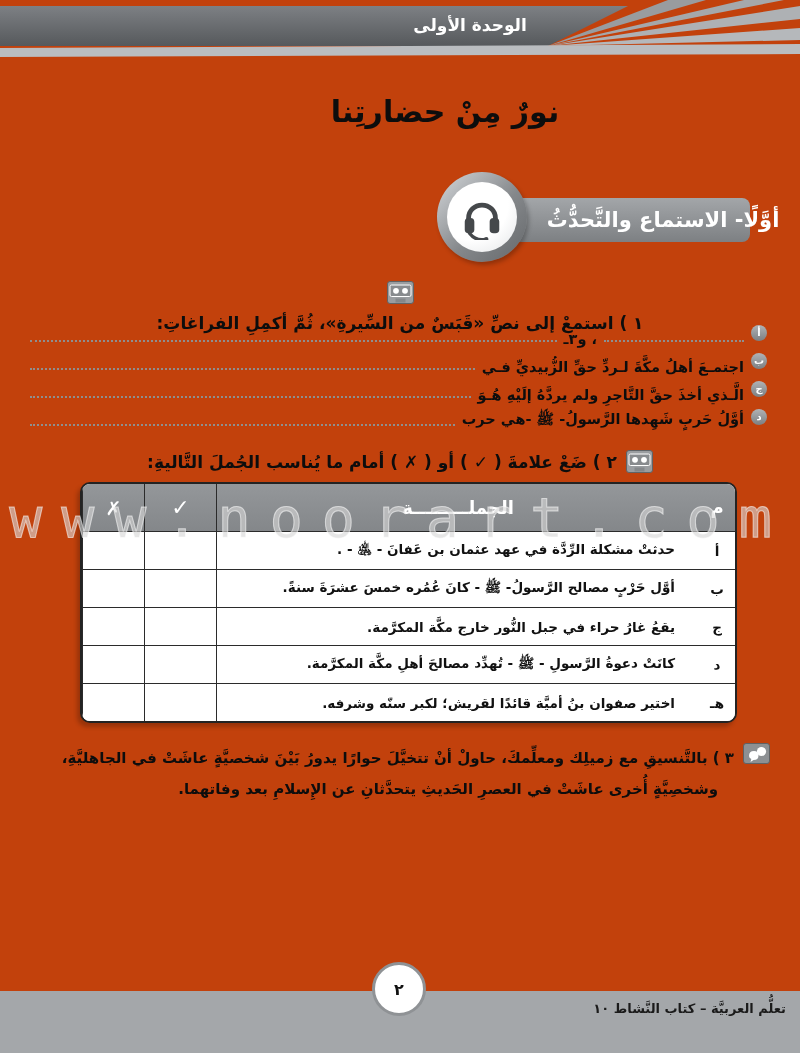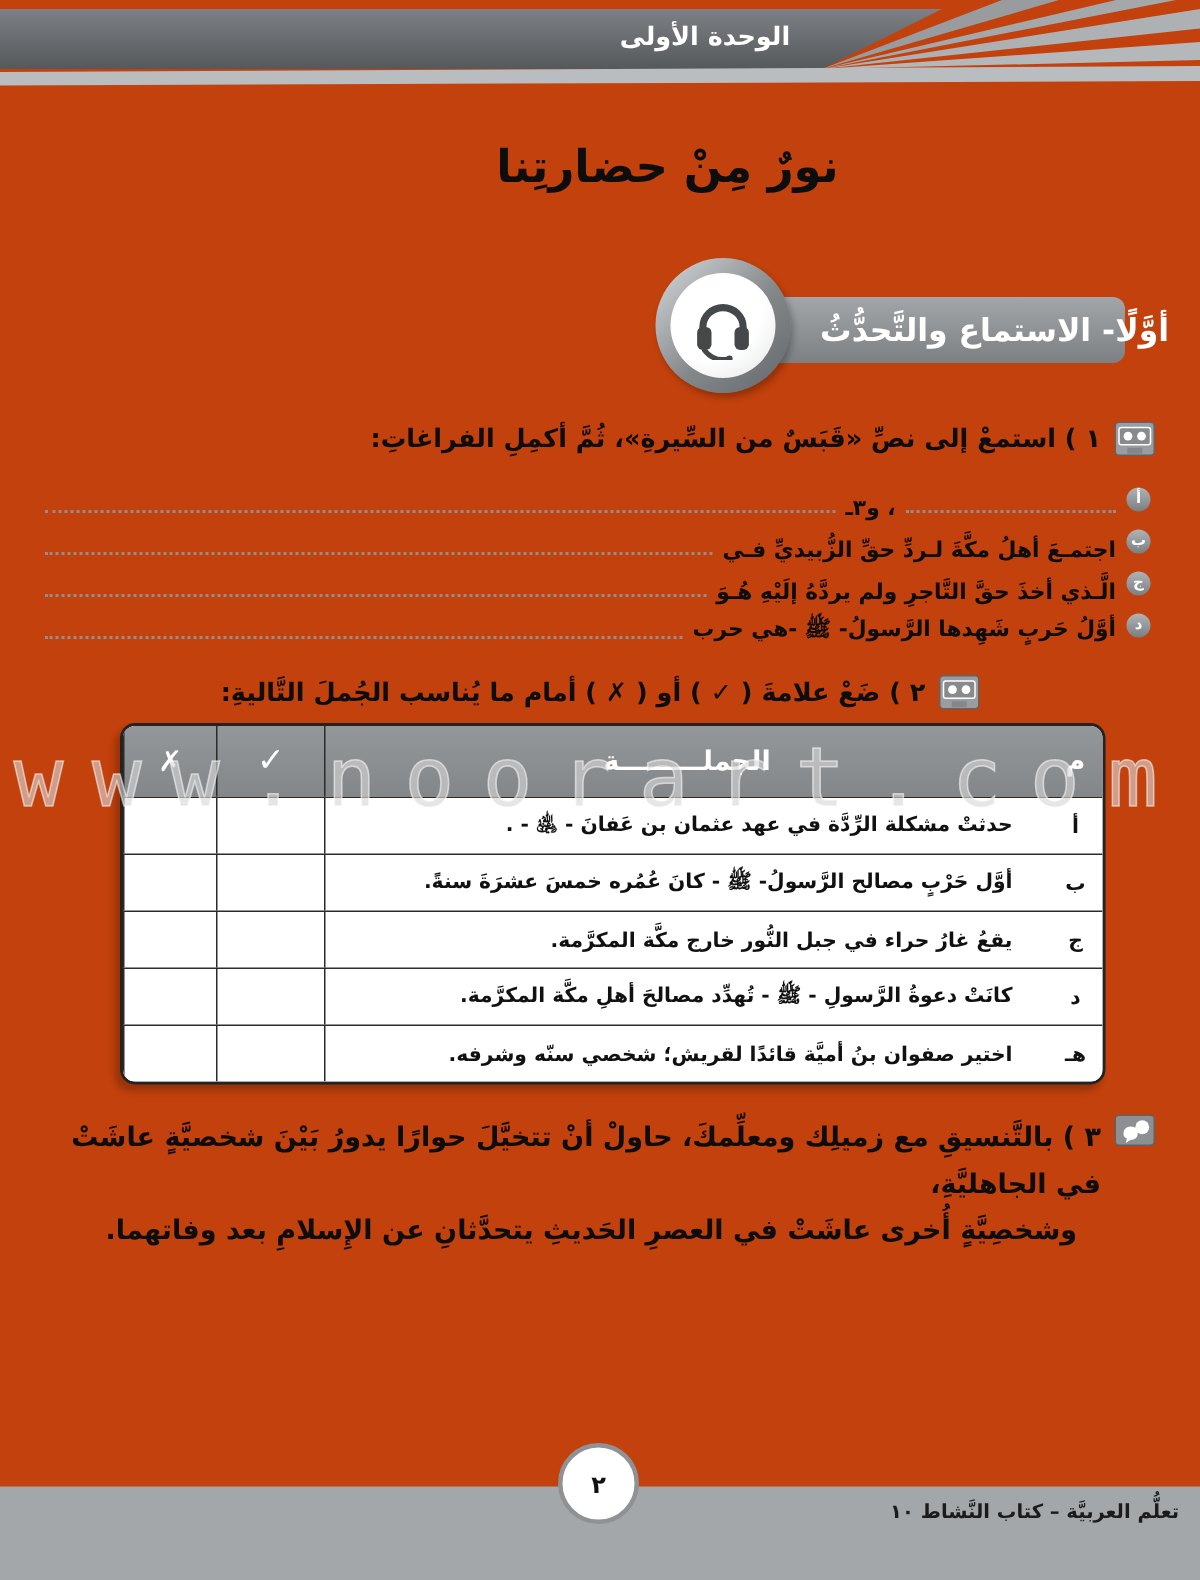--- a/index.html
+++ b/index.html
@@ -52,21 +52,21 @@
   .cell{display:flex;align-items:center;}
   .sep{border-left:1.8px solid #2b2b2b;}
   .num-cell{justify-content:center;font-weight:bold;font-size:13.5px;}
   .sent-cell{justify-content:flex-start;padding:0 24px;font-size:13.5px;font-weight:bold;white-space:nowrap;}
   .mark-cell{justify-content:center;}
   .thead .check-h{font-size:22px;}
   .thead .cross-h{font-size:19px;}
 
   
   .ex3{position:absolute;top:743px;right:30px;left:25px;display:flex;direction:rtl;
-       gap:9px;font-weight:bold;font-size:18px;color:#0d0d0d;align-items:flex-start;}
+       gap:9px;font-weight:bold;font-size:15px;color:#0d0d0d;align-items:flex-start;}
   .ex3 .lines{line-height:31px;}
   .ex3 .l2{padding-right:16px;}
 
   
   .watermark{position:absolute;top:486px;left:-12px;width:824px;text-align:center;z-index:30;
              font-family:"DejaVu Sans Mono","Liberation Mono",monospace;font-size:55px;
              letter-spacing:19px;color:rgba(214,214,214,.62);-webkit-text-stroke:1px rgba(255,255,255,.55);
              pointer-events:none;direction:ltr;white-space:nowrap;}
 
   
@@ -111,21 +111,21 @@
           <path d="M10 29 v-4 a14 13.5 0 0 1 28 0 v4" stroke="#45484b" stroke-width="5" fill="none"></path>
           <rect x="6" y="25" width="10" height="16" rx="4" fill="#45484b"></rect>
           <rect x="32" y="25" width="10" height="16" rx="4" fill="#45484b"></rect>
           <path d="M11 41 q6 8 16 6.5" stroke="#45484b" stroke-width="3.5" fill="none" stroke-linecap="round"></path>
           <circle cx="28.5" cy="47" r="2.2" fill="#45484b"></circle>
         </svg>
       </div>
     </div>
   </div>
 
-  <div class="ex-heading" style="top:281px;">
+  <div class="ex-heading" style="top:281px;flex-direction:column;">
     <span class="icon-box">
       <svg width="27" height="23" viewBox="0 0 27 23" xmlns="http://www.w3.org/2000/svg">
         <rect x="0.5" y="0.5" width="26" height="22" rx="2.5" fill="#9a9da0" stroke="#606366"></rect>
         <rect x="3" y="4" width="21" height="11.5" rx="1.5" fill="#888b8e" stroke="#ffffff"></rect>
         <circle cx="9" cy="9.8" r="2.9" fill="#ffffff"></circle>
         <circle cx="18" cy="9.8" r="2.9" fill="#ffffff"></circle>
         <rect x="8.5" y="17.5" width="10" height="4" fill="#84878a"></rect>
       </svg>
     </span>
     <span>١ ) استمعْ إلى نصِّ «قَبَسٌ من السِّيرةِ»، ثُمَّ أكمِلِ الفراغاتِ:</span>
@@ -195,21 +195,21 @@
       <div class="cell mark-cell sep"></div>
     </div>
     <div class="trow tbody">
       <div class="cell num-cell">د</div>
       <div class="cell sent-cell sep">كانَتْ دعوةُ الرَّسولِ - ﷺ - تُهدِّد مصالحَ أهلِ مكَّة المكرَّمة.</div>
       <div class="cell mark-cell sep"></div>
       <div class="cell mark-cell sep"></div>
     </div>
     <div class="trow tbody">
       <div class="cell num-cell">هـ</div>
-      <div class="cell sent-cell sep">اختير صفوان بنُ أميَّة قائدًا لقريش؛ شخصي سنّه وشرفه.</div>
+      <div class="cell sent-cell sep">اختير صفوان بنُ أميَّة قائدًا لقريش؛ لكبر سنّه وشرفه.</div>
       <div class="cell mark-cell sep"></div>
       <div class="cell mark-cell sep"></div>
     </div>
   </div>
 
   <div class="watermark">www.noorart.com</div>
 
   <div class="ex3">
     <span class="icon-box">
       <svg width="27" height="21" viewBox="0 0 27 21" xmlns="http://www.w3.org/2000/svg">

